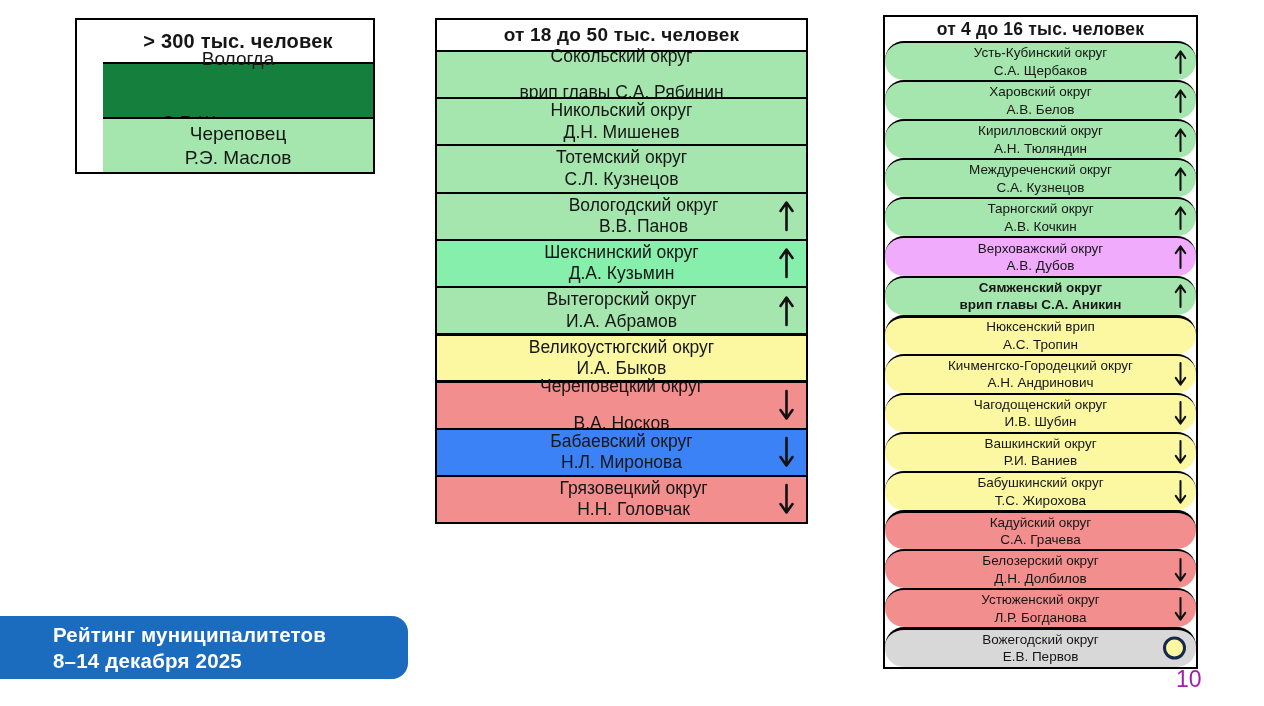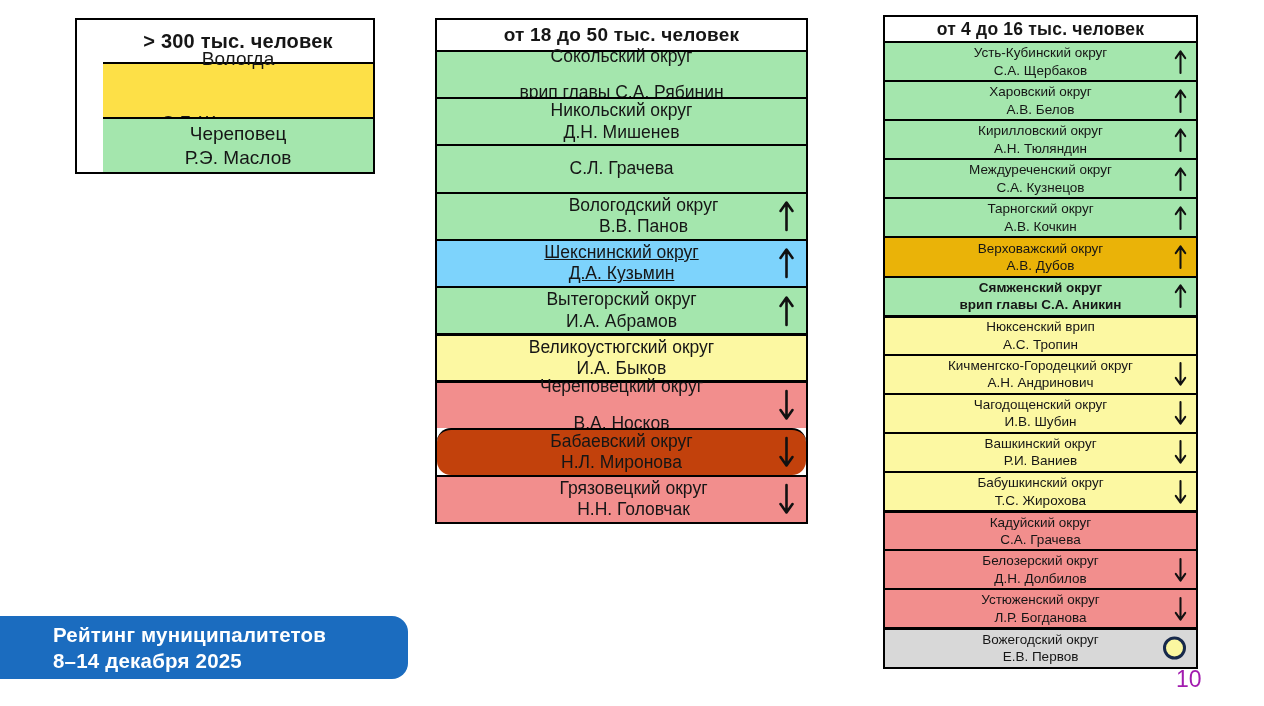--- a/index.html
+++ b/index.html
@@ -21,21 +21,21 @@
   .col-1 header { height:30px; font-size:19px; }
   .col-2 header { height:24px; font-size:17.5px; }
 
   .row {
     position:relative; display:flex; flex-direction:column; justify-content:center;
     align-items:center; text-align:center; border-top:2px solid #000;
   }
   .row.thick { border-top-width:3.5px; }
   .col-0 .row { height:55px;   font-size:19px;   line-height:24px; }
   .col-1 .row { height:47.2px; font-size:17.5px; line-height:21.5px; }
-  .col-2 .row { height:39.1px; font-size:13.5px; line-height:17.5px; }
+  .col-2 .row { height:39.1px; font-size:13.5px; line-height:17.5px;border-radius:19px; }
 
   .muni-name, .muni-head { width:100%; padding:0 30px; white-space:nowrap; }
 
   .trend { position:absolute; top:50%; transform:translateY(-50%); display:flex; align-items:center; }
   .col-1 .trend { right:10px; }
   .col-2 .trend { right:8px; }
   .col-1 .trend svg { height:36px; width:19px; }
   .col-2 .trend svg { height:29px; width:15px; }
   .trend.circle-icon {
     width:23px; height:23px; border-radius:50%;
@@ -55,21 +55,21 @@
   }
 </style>
 </head>
 <body>
 
 <div class="stage">
 
   <section class="column col-0">
     <header>&gt; 300 тыс. человек</header>
     <div class="rows">
-        <div class="row" style="background-color: #fde047; gap: 40px;">
+        <div class="row" style="background-color: #15803d; gap: 40px;">
           <div class="muni-name">Вологда</div>
           <div class="muni-head">С.Г. Жестянников</div>
         </div>
         <div class="row" style="background-color: rgb(164, 230, 173);">
           <div class="muni-name">Череповец</div>
           <div class="muni-head">Р.Э. Маслов</div>
         </div>
       </div>
   </section>
 
@@ -78,32 +78,33 @@
     <div class="rows">
         <div class="row" style="background-color: rgb(164, 230, 173); gap: 15px;">
           <div class="muni-name">Сокольский округ</div>
           <div class="muni-head">врип главы С.А. Рябинин</div>
         </div>
         <div class="row" style="background-color: rgb(164, 230, 173);">
           <div class="muni-name">Никольский округ</div>
           <div class="muni-head">Д.Н. Мишенев</div>
         </div>
         <div class="row" style="background-color: rgb(164, 230, 173);">
-          <div class="muni-head">С.Л. Грачева</div>
+          <div class="muni-name">Тотемский округ</div>
+          <div class="muni-head">С.Л. Кузнецов</div>
         </div>
         <div class="row" style="background-color: rgb(164, 230, 173); padding-left: 44px;">
           <div class="muni-name">Вологодский округ</div>
           <div class="muni-head">В.В. Панов</div>
           <span class="trend">
             <svg viewBox="0 0 19 34" fill="none">
               <path d="M9.5 31 L9.5 5 M3.5 12 L9.5 3.5 L15.5 12" stroke="#111111" stroke-width="2.6" stroke-linecap="round" stroke-linejoin="round"></path>
             </svg>
           </span>
         </div>
-        <div class="row" style="background-color: #7dd3fc; text-decoration: underline;">
+        <div class="row" style="background-color: #86efac;">
           <div class="muni-name">Шекснинский округ</div>
           <div class="muni-head">Д.А. Кузьмин</div>
           <span class="trend">
             <svg viewBox="0 0 19 34" fill="none">
               <path d="M9.5 31 L9.5 5 M3.5 12 L9.5 3.5 L15.5 12" stroke="#111111" stroke-width="2.6" stroke-linecap="round" stroke-linejoin="round"></path>
             </svg>
           </span>
         </div>
         <div class="row" style="background-color: rgb(164, 230, 173);">
           <div class="muni-name">Вытегорский округ</div>
@@ -120,21 +121,21 @@
         </div>
         <div class="row thick" style="background-color: rgb(242, 142, 141); gap: 16px;">
           <div class="muni-name">Череповецкий округ</div>
           <div class="muni-head">В.А. Носков</div>
           <span class="trend">
             <svg viewBox="0 0 19 34" fill="none">
               <path d="M9.5 3 L9.5 29 M3.5 22 L9.5 30.5 L15.5 22" stroke="#111111" stroke-width="2.6" stroke-linecap="round" stroke-linejoin="round"></path>
             </svg>
           </span>
         </div>
-        <div class="row" style="background-color: #c2410c; border-radius: 14px;">
+        <div class="row" style="background-color: #3b82f6;">
           <div class="muni-name">Бабаевский округ</div>
           <div class="muni-head">Н.Л. Миронова</div>
           <span class="trend">
             <svg viewBox="0 0 19 34" fill="none">
               <path d="M9.5 3 L9.5 29 M3.5 22 L9.5 30.5 L15.5 22" stroke="#111111" stroke-width="2.6" stroke-linecap="round" stroke-linejoin="round"></path>
             </svg>
           </span>
         </div>
         <div class="row" style="background-color: rgb(242, 142, 141); padding-left: 24px;">
           <div class="muni-name">Грязовецкий округ</div>
@@ -189,21 +190,21 @@
         </div>
         <div class="row" style="background-color: rgb(164, 230, 173);">
           <div class="muni-name">Тарногский округ</div>
           <div class="muni-head">А.В. Кочкин</div>
           <span class="trend">
             <svg viewBox="0 0 19 34" fill="none">
               <path d="M9.5 31 L9.5 5 M3.5 12 L9.5 3.5 L15.5 12" stroke="#111111" stroke-width="2.6" stroke-linecap="round" stroke-linejoin="round"></path>
             </svg>
           </span>
         </div>
-        <div class="row" style="background-color: #eab308;">
+        <div class="row" style="background-color: #f0abfc;">
           <div class="muni-name">Верховажский округ</div>
           <div class="muni-head">А.В. Дубов</div>
           <span class="trend">
             <svg viewBox="0 0 19 34" fill="none">
               <path d="M9.5 31 L9.5 5 M3.5 12 L9.5 3.5 L15.5 12" stroke="#111111" stroke-width="2.6" stroke-linecap="round" stroke-linejoin="round"></path>
             </svg>
           </span>
         </div>
         <div class="row" style="background-color: rgb(164, 230, 173); font-weight: bold;">
           <div class="muni-name">Сямженский округ</div>

